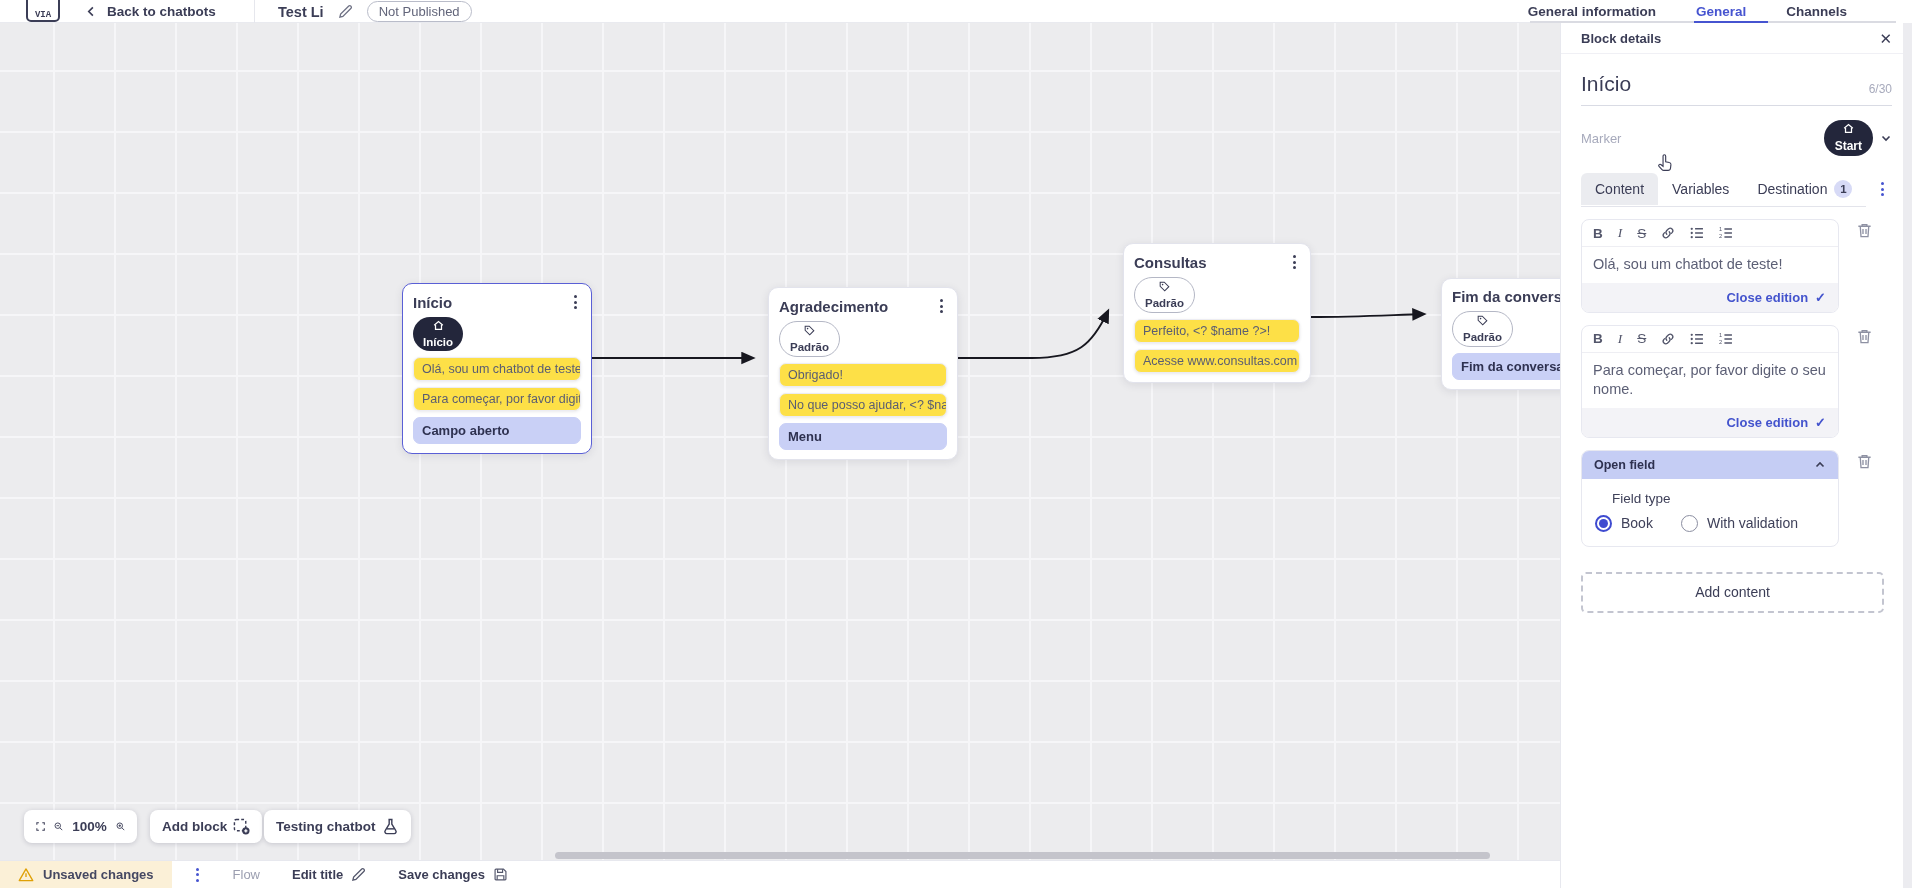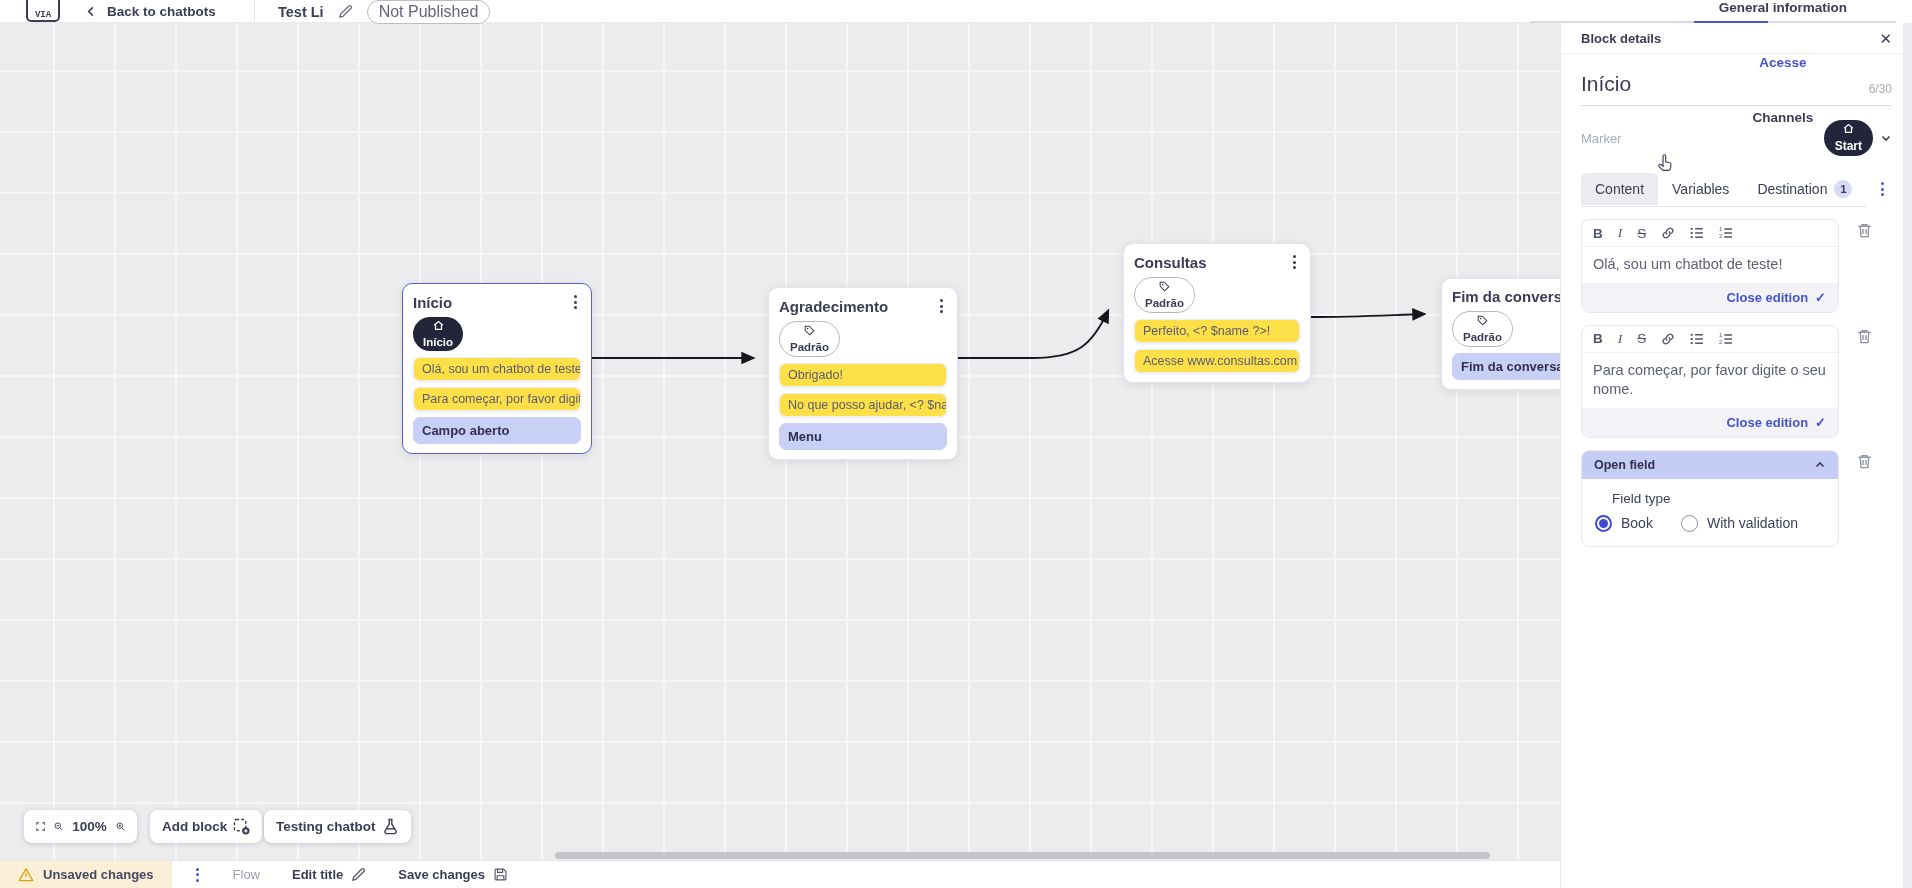--- a/index.html
+++ b/index.html
@@ -13,22 +13,22 @@
   .logo { position:absolute; left:26px; top:-12px; width:34px; height:34px; border:2px solid #3b3d56;
     border-radius:5px; display:flex; align-items:flex-end; justify-content:center;
     font-family:"Liberation Mono", monospace; font-size:9px; font-weight:bold; color:#3b3d56; }
   .back-wrap { position:absolute; left:86px; top:0; height:23px; display:flex; align-items:center; gap:10px; cursor:pointer; }
   .back-wrap svg { stroke:#3b3d56; }
   .back-label { font-size:13.5px; font-weight:bold; color:#3b3d56; }
   .tb-divider { position:absolute; left:254px; top:0; width:1px; height:23px; background:#e6e7ed; }
   .tb-title-wrap { position:absolute; left:278px; top:0; height:23px; display:flex; align-items:center; gap:14px; }
   .tb-title { font-size:14.5px; font-weight:bold; color:#3b3d56; }
   .tb-pencil { color:#6e7184; display:flex; }
-  .status-pill { border:1px solid #b9bcc9; border-radius:12px; padding:2px 11px; font-size:16px; color:#62657a; background:#fff; white-space:nowrap; }
-  .top-tabs { position:absolute; right:49px; top:0; height:23px; display:flex; gap:40px; align-items:center;flex-direction:column; }
+  .status-pill { border:1px solid #b9bcc9; border-radius:12px; padding:2px 11px; font-size:13px; color:#62657a; background:#fff; white-space:nowrap; }
+  .top-tabs { position:absolute; right:49px; top:0; height:23px; display:flex; gap:40px; align-items:center; }
   .top-tab { font-size:13.5px; font-weight:bold; color:#3b3d56; cursor:pointer; }
   .top-tab.active { color:#4654d0; }
   .top-tabs-underline { position:absolute; right:0; top:21px; left:1530px; height:2px; background:#dadbe2; }
   .top-tab-active-underline { position:absolute; top:21px; left:1694px; width:74px; height:2px; background:#4654d0; z-index:31; }
 
   
   .canvas { position:absolute; left:0; top:23px; width:1560px; height:837px; overflow:hidden;
     background-color:#ececee;
     background-image: linear-gradient(#f6f6f8 2px, transparent 2px),
                       linear-gradient(90deg, #f6f6f8 2px, transparent 2px);
@@ -456,20 +456,21 @@
             </div>
           </div>
         </div>
         <span class="trash-btn">
           <svg width="17" height="17" viewBox="0 0 18 18" fill="none" stroke="currentColor" stroke-width="1.4">
               <path d="M2.5 4.5h13M6.5 4.5V2.8h5v1.7M4.5 4.5l.8 11h7.4l.8-11M7.4 7.5v5.2M10.6 7.5v5.2"></path>
             </svg>
         </span>
       </div>
 
+      <div class="add-content">Add content</div>
     </div>
   </div>
 
   <div class="topbar">
     <div class="logo">VIA</div>
     <div class="back-wrap">
       <svg width="11" height="13" viewBox="0 0 12 12" fill="none" stroke-width="1.8">
           <path d="M7.5 1.5 3 6l4.5 4.5"></path>
         </svg>
       <span class="back-label">Back to chatbots</span>
@@ -479,20 +480,20 @@
       <span class="tb-title">Test Li</span>
       <span class="tb-pencil">
         <svg width="15" height="15" viewBox="0 0 16 16" fill="none" stroke="currentColor" stroke-width="1.4">
             <path d="m2 14 .8-3.2L11.5 2.1a1.4 1.4 0 0 1 2 0l.4.4a1.4 1.4 0 0 1 0 2L5.2 13.2z"></path>
           </svg>
       </span>
       <span class="status-pill">Not Published</span>
     </div>
     <div class="top-tabs">
       <span class="top-tab">General information</span>
-      <span class="top-tab active">Acesse</span>
+      <span class="top-tab active">General</span>
       <span class="top-tab">Channels</span>
     </div>
     <div class="top-tabs-underline"></div>
     <div class="top-tab-active-underline"></div>
   </div>
 
 </div>
 
 </body></html>

